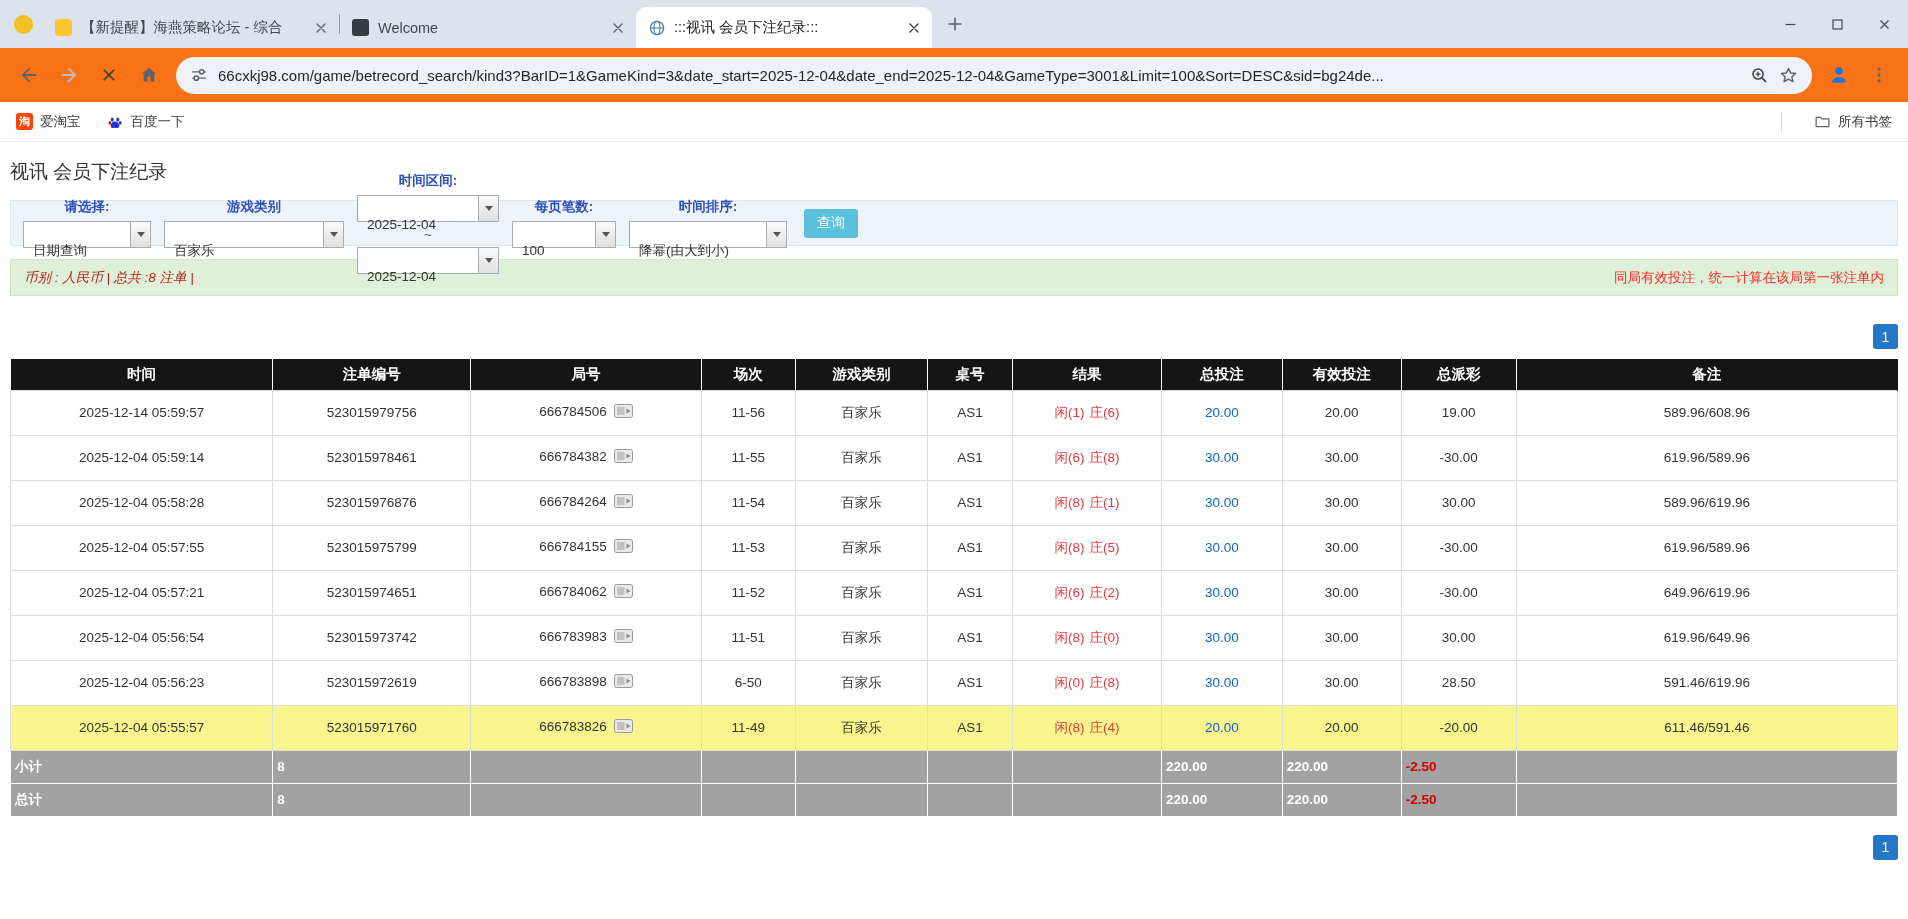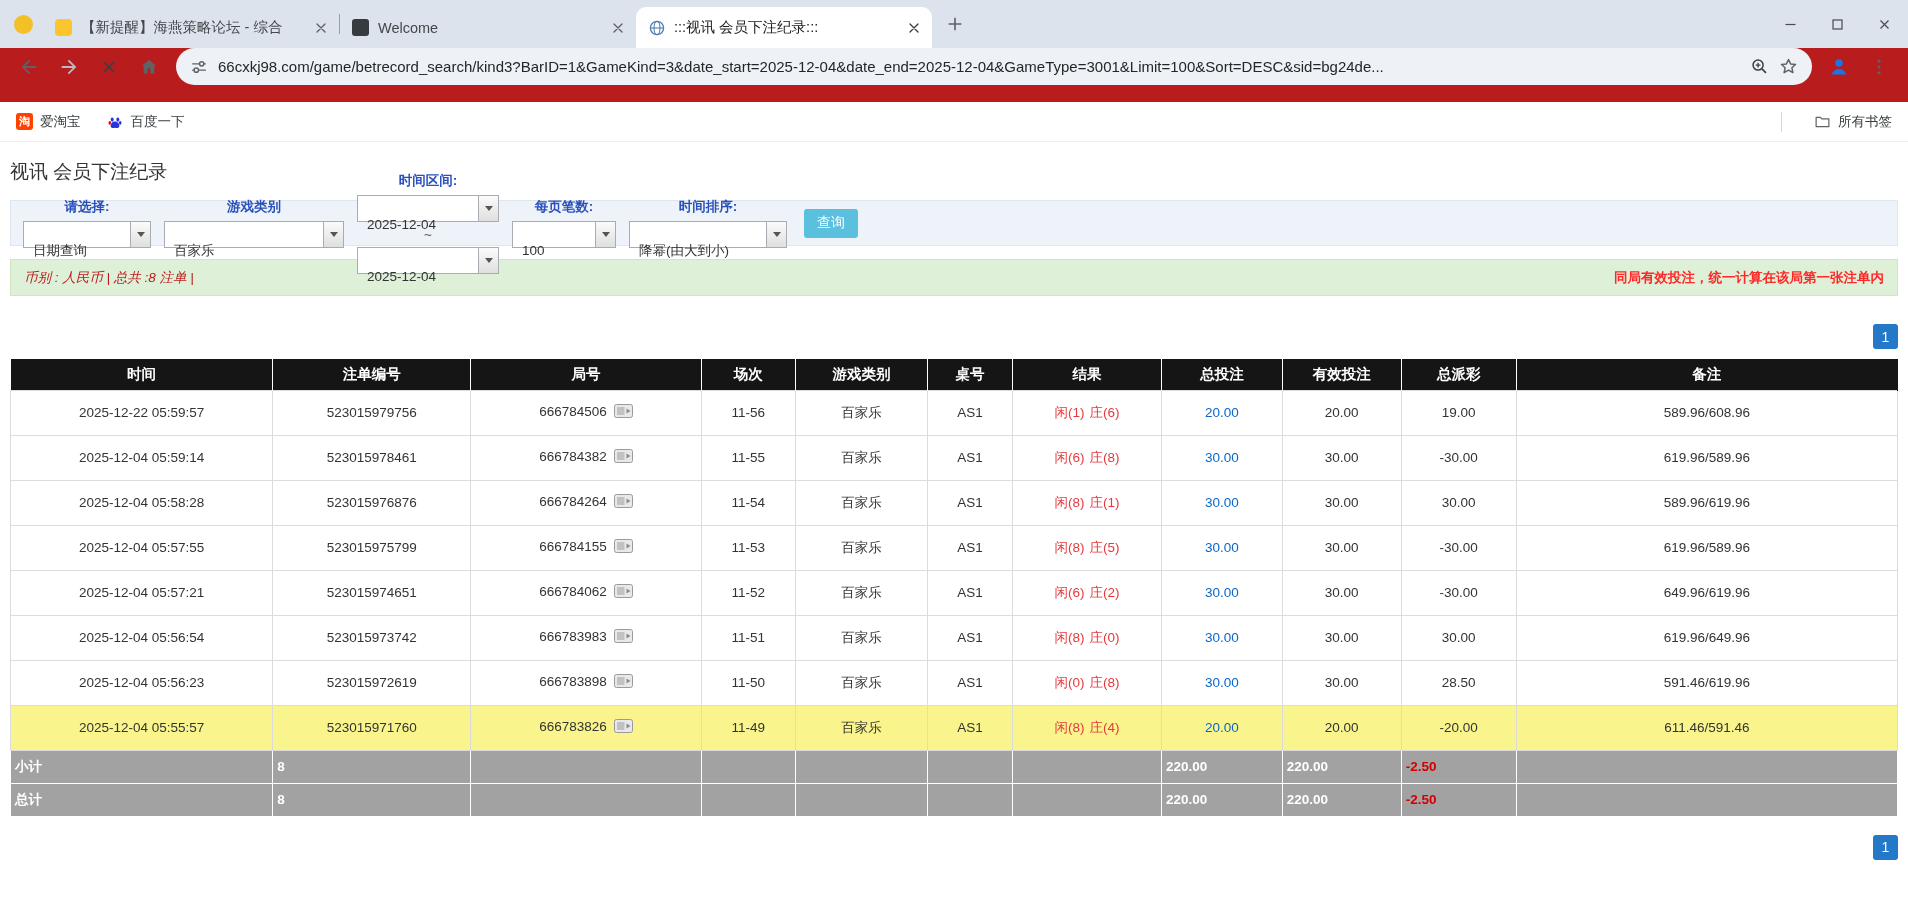--- a/index.html
+++ b/index.html
@@ -14,21 +14,21 @@
   .tab-title { flex: 1; white-space: nowrap; overflow: hidden; min-width: 0; }
   .tab-close { width: 17px; height: 17px; flex: none; display: flex; align-items: center; justify-content: center; border-radius: 50%; }
   .tab-sep { width: 1px; height: 20px; background: #9aa0a6; align-self: center; flex: none; }
   .favicon { width: 17px; height: 17px; flex: none; border-radius: 4px; display: flex; align-items: center; justify-content: center; }
   .fav-forum { background: #fcc52d; }
   .fav-dark { background: #363b40; border-radius: 3px; }
   .newtab { width: 30px; height: 30px; margin-left: 8px; align-self: center; border: none; background: transparent; display: flex; align-items: center; justify-content: center; border-radius: 50%; }
   .win-controls { position: absolute; right: 0; top: 0; height: 100%; display: flex; }
   .win-btn { width: 47px; height: 100%; display: flex; align-items: center; justify-content: center; }
 
-  .toolbar { height: 54px; background: #b91c1c; display: flex; align-items: flex-start; padding: 0 10px; gap: 2px; }
+  .toolbar { height: 54px; background: #f97316; display: flex; align-items: center; padding: 0 10px; gap: 2px; }
   .tool-btn { width: 38px; height: 38px; display: flex; align-items: center; justify-content: center; border-radius: 50%; flex: none; }
   .addressbar { flex: 1; height: 37px; background: #eef1f5; border-radius: 19px; display: flex; align-items: center; gap: 10px; padding: 0 14px; margin: 0 6px; min-width: 0; }
   .url { flex: 1; font-size: 15px; color: #24262a; white-space: nowrap; overflow: hidden; min-width: 0; }
   .ab-icon { flex: none; display: flex; align-items: center; }
 
   .bookmarksbar { height: 40px; background: #fff; display: flex; align-items: center; padding: 0 16px; gap: 26px; border-bottom: 1px solid #eceef0; }
   .bm { display: flex; align-items: center; gap: 7px; font-size: 13.5px; color: #3c4043; }
   .bm-ico { width: 17px; height: 17px; display: flex; align-items: center; justify-content: center; flex: none; }
   .taobao { background: #ff4200; border-radius: 3px; color: #fff; font-size: 11px; font-weight: bold; }
   .bm-right { margin-left: auto; display: flex; align-items: center; gap: 32px; }
@@ -43,21 +43,21 @@
   .flabel { color: #2a50bb; font-weight: bold; white-space: nowrap; }
   .combo { display: flex; align-items: center; background: #fff; border: 1px solid #a9acb2; height: 27px; cursor: default; }
   .combo .val { padding: 0 9px; color: #333; flex: 1; white-space: nowrap; font-size: 13.5px; margin-top: 32px; }
   .combo .arrow { width: 20px; height: 100%; border-left: 1px solid #a9acb2; background: linear-gradient(#fbfbfb, #dfdfdf); display: flex; align-items: center; justify-content: center; }
   .combo .arrow::after { content: ""; border-left: 4px solid transparent; border-right: 4px solid transparent; border-top: 5px solid #555; }
   .tilde { color: #555; margin: 0 2px; }
   .search-btn { background: #5bc0de; color: #fff; border: none; height: 29px; padding: 0 13px; font-size: 14px; border-radius: 3px; margin-left: 4px; font-family: inherit; cursor: pointer; }
 
   .greenbar { margin-top: 13px; background: #dff0d8; border: 1px solid #cfe6c0; height: 37px; display: flex; align-items: center; justify-content: space-between; padding: 0 13px; font-size: 13.5px; }
   .g-left { color: #b91c1c; font-style: italic; }
-  .g-right { color: #ff2727; font-weight: bold; }
+  .g-right { color: #ff2727; }
 
   .pager { display: flex; justify-content: flex-end; margin-top: 28px; }
   .pager.bottom { margin-top: 18px; }
   .page-btn { width: 25px; height: 25px; background: #2478c8; color: #fff; font-size: 14px; display: flex; align-items: center; justify-content: center; border-radius: 3px; cursor: pointer; }
 
   .bet-table { width: 100%; border-collapse: collapse; margin-top: 10px; table-layout: fixed; }
   .bet-table th { background: #151515; color: #fff; font-size: 14.5px; font-weight: bold; height: 31px; border-right: 1px solid #fff; }
   .bet-table th:last-child { border-right: 1px solid #151515; }
   .bet-table tbody td { height: 45px; text-align: center; border: 1px solid #dcdcdc; font-size: 13.5px; color: #333; padding: 0 4px; overflow: hidden; white-space: nowrap; background: #fff; }
   .bet-link { color: #0a66cc; cursor: pointer; }
@@ -312,21 +312,21 @@
           <th>桌号</th>
           <th>结果</th>
           <th>总投注</th>
           <th>有效投注</th>
           <th>总派彩</th>
           <th>备注</th>
         </tr>
       </thead>
       <tbody id="bet-tbody">
           <tr>
-    <td>2025-12-22 05:59:57</td>
+    <td>2025-12-14 05:59:57</td>
     <td>523015979756</td>
     <td><span>666784506</span><span class="vid-icon"><svg width="19" height="14" viewBox="0 0 19 14">
                   <rect x="0.5" y="0.5" width="18" height="13" rx="2" fill="#e9e9e9" stroke="#9a9a9a"></rect>
                   <rect x="3" y="3" width="7.5" height="8" fill="#c2c2c2"></rect>
                   <path d="M12.5 4.5l4 2.5-4 2.5z" fill="#8a8a8a"></path>
                 </svg></span></td>
     <td>11-56</td>
     <td>百家乐</td>
     <td>AS1</td>
     <td><span class="result-p">闲(1)</span><span class="result-b">庄(6)</span></td>
@@ -421,21 +421,21 @@
     <td>619.96/649.96</td>
   </tr>
           <tr>
     <td>2025-12-04 05:56:23</td>
     <td>523015972619</td>
     <td><span>666783898</span><span class="vid-icon"><svg width="19" height="14" viewBox="0 0 19 14">
                   <rect x="0.5" y="0.5" width="18" height="13" rx="2" fill="#e9e9e9" stroke="#9a9a9a"></rect>
                   <rect x="3" y="3" width="7.5" height="8" fill="#c2c2c2"></rect>
                   <path d="M12.5 4.5l4 2.5-4 2.5z" fill="#8a8a8a"></path>
                 </svg></span></td>
-    <td>11-50</td>
+    <td>6-50</td>
     <td>百家乐</td>
     <td>AS1</td>
     <td><span class="result-p">闲(0)</span><span class="result-b">庄(8)</span></td>
     <td><span class="bet-link">30.00</span></td>
     <td>30.00</td>
     <td class="payout">28.50</td>
     <td>591.46/619.96</td>
   </tr>
           <tr class="highlight">
     <td>2025-12-04 05:55:57</td>

